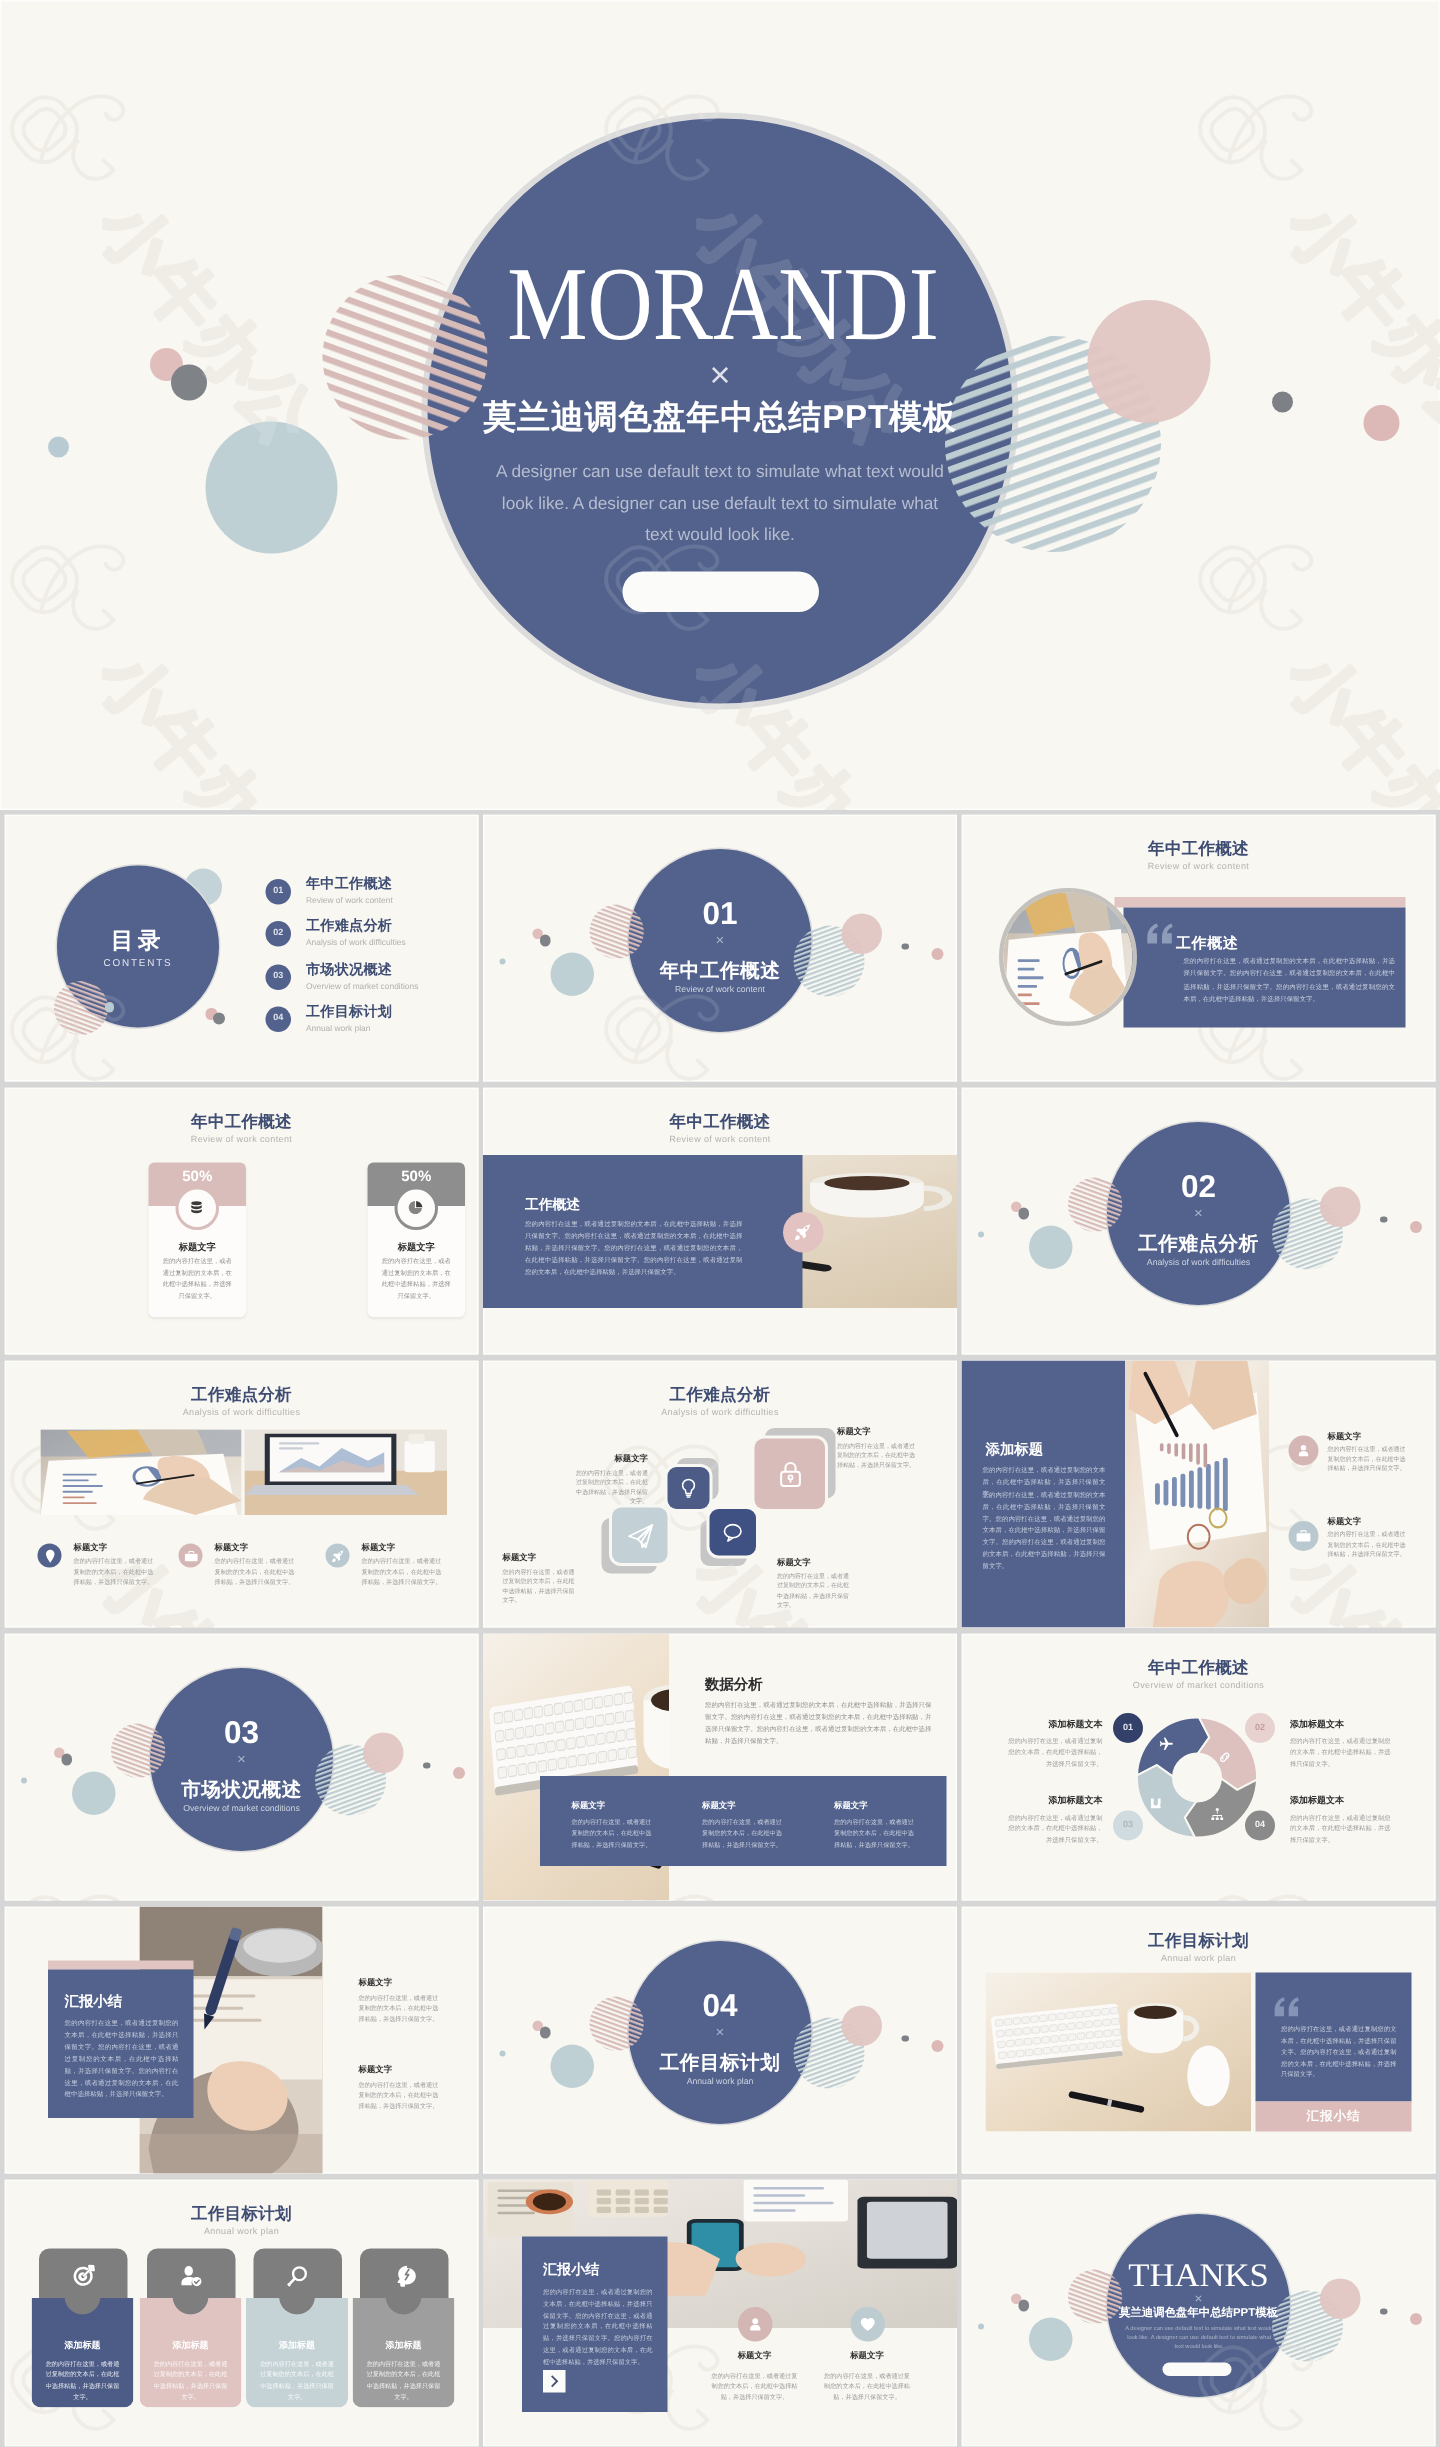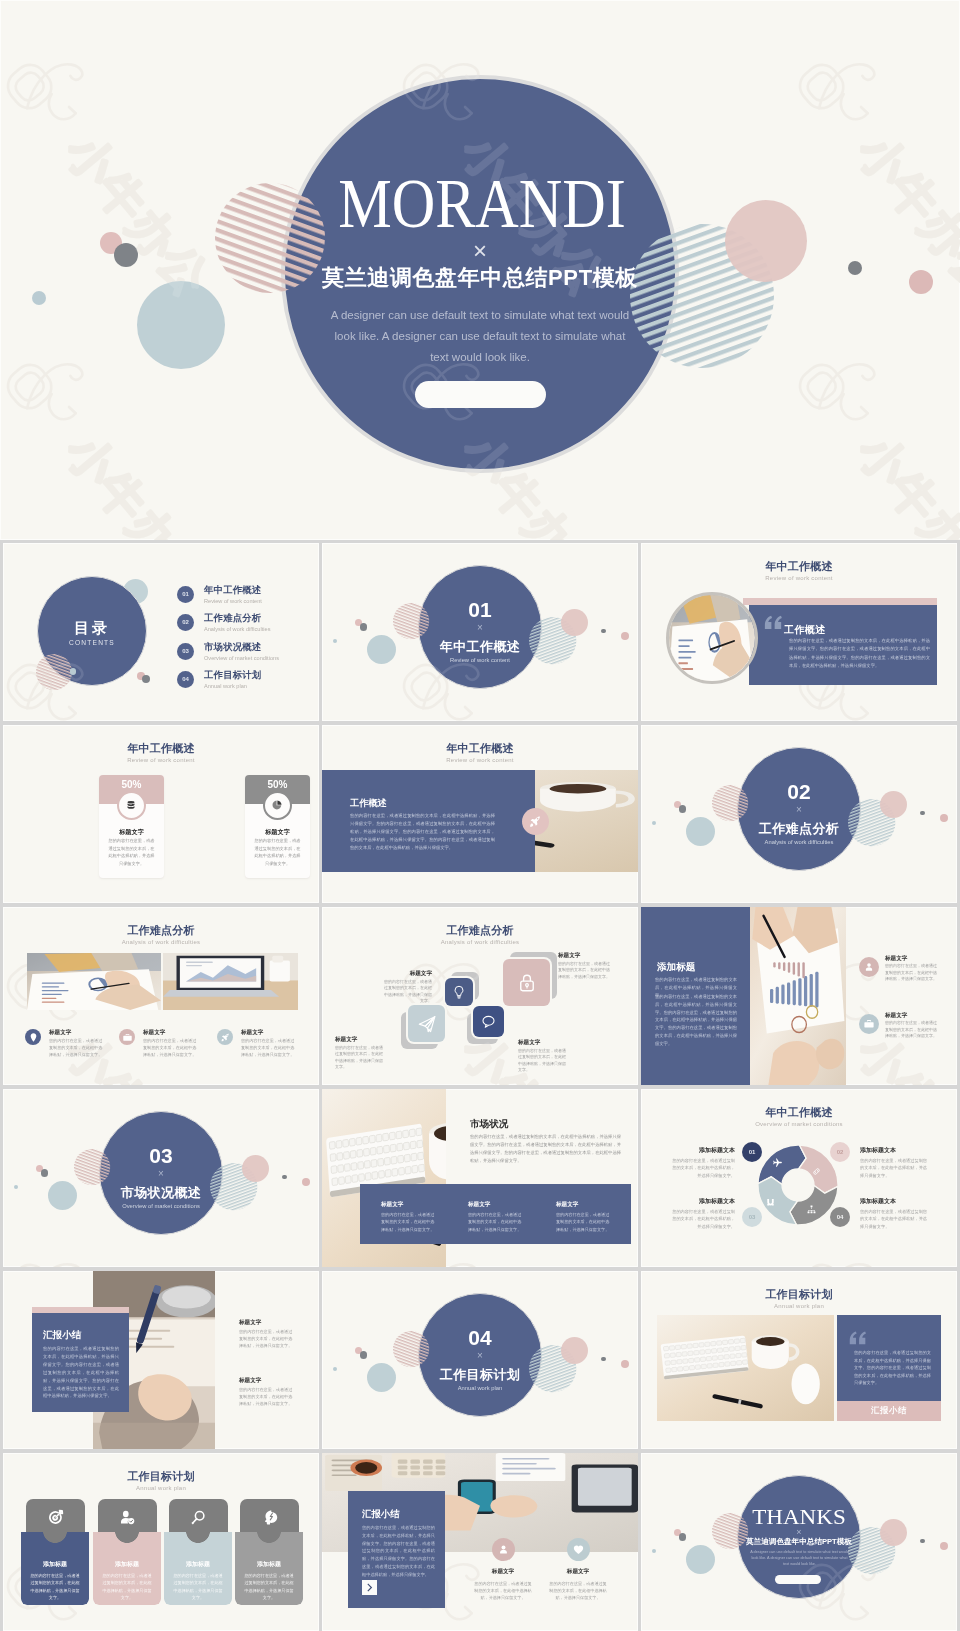--- a/index.html
+++ b/index.html
@@ -1427,21 +1427,21 @@
           <path d="M107 30v18c0 8 9 13 21 13s21-5 21-13V30z" fill="#fbf9f6"></path>
           <ellipse cx="128" cy="30" rx="16" ry="5" fill="#3c2a1e"></ellipse>
           <path d="M149 34c7 0 10 4 10 8s-4 8-10 8" fill="none" stroke="#f2efe9" stroke-width="4"></path>
         </g>
         <ellipse cx="168" cy="78" rx="16" ry="23" fill="#fcfbf9"></ellipse>
         <g transform="rotate(12 90 98)">
           <rect x="62" y="95" width="58" height="5" rx="2.5" fill="#16161a"></rect>
           <rect x="92" y="95" width="3" height="5" fill="#c9c9c9"></rect>
         </g>
       </svg>
-      <div class="d11-h sf">市场状况</div>
+      <div class="d11-h sf">数据分析</div>
       <div class="d11-b">您的内容打在这里，或者通过复制您的文本后，在此框中选择粘贴，并选择只保留文字。您的内容打在这里，或者通过复制您的文本后，在此框中选择粘贴，并选择只保留文字。您的内容打在这里，或者通过复制您的文本后，在此框中选择粘贴，并选择只保留文字。</div>
       <div class="d11-bar"></div>
       <div class="d11c" style="left:59px">
         <div class="d11-lb">标题文字</div>
         <div class="d11-bd">您的内容打在这里，或者通过复制您的文本后，在此框中选择粘贴，并选择只保留文字。</div>
       </div>
       <div class="d11c" style="left:146px">
         <div class="d11-lb">标题文字</div>
         <div class="d11-bd">您的内容打在这里，或者通过复制您的文本后，在此框中选择粘贴，并选择只保留文字。</div>
       </div>

